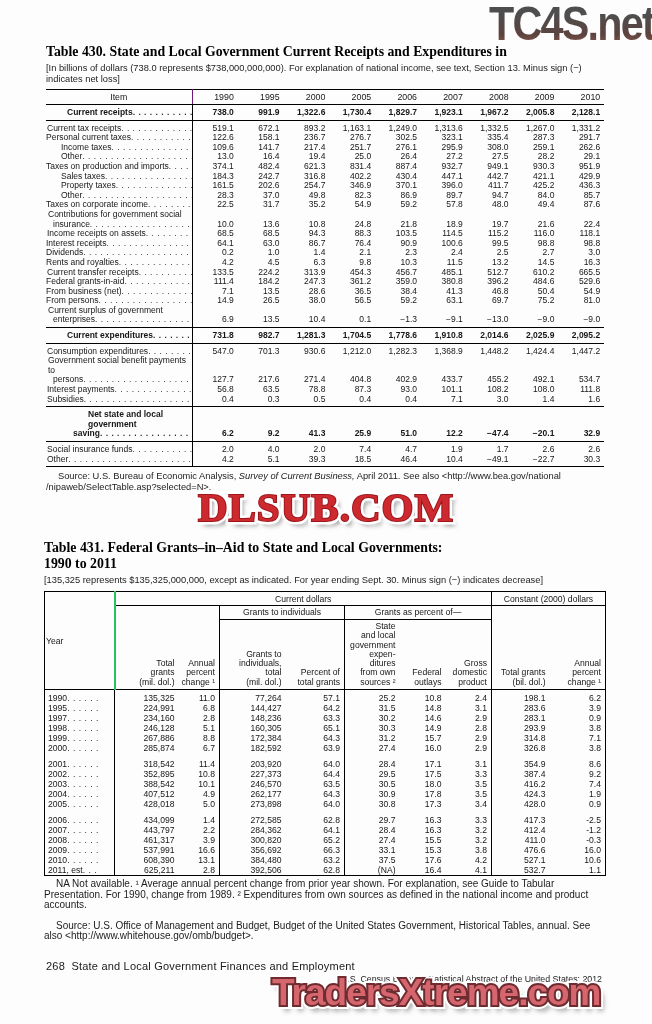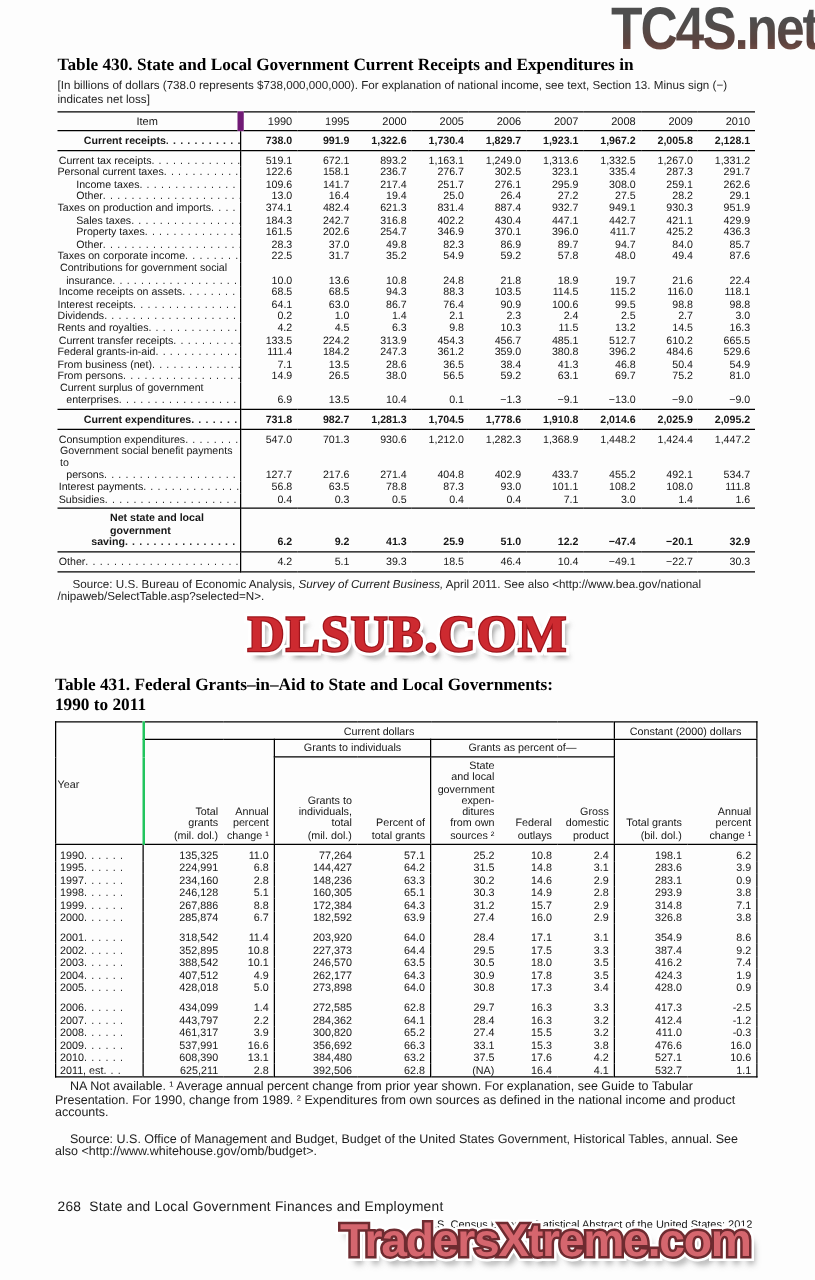--- a/index.html
+++ b/index.html
@@ -46,21 +46,21 @@
   .fn{font-size:10px;line-height:10.5px;margin-top:3px;text-indent:12px;color:#1c1c1c;}
   
   table{border-collapse:collapse;table-layout:fixed;}
   .t430{width:558px;margin-top:4px;font-size:8.5px;}
   .t430 col.c-lbl{width:146px;}
   .t430 col.c-yr{width:45.8px;}
   .t430 thead th{
     border-top:1.4px solid #000;border-bottom:1px solid #000;
     font-weight:normal;font-size:8.8px;padding:2px 0 2px;
   }
-  .t430 thead th.itemh{text-align:center;border-right:5px solid #701a75;}
+  .t430 thead th.itemh{text-align:center;border-right:1px solid #701a75;}
   .t430 thead th.yh{text-align:right;padding-right:4px;}
   .t430 td{line-height:9.6px;vertical-align:bottom;padding:0;}
   .t430 td.lbl{border-right:1px solid #000;overflow:hidden;}
   .t430 td.num{text-align:right;padding-right:4px;white-space:nowrap;}
   .t430 tr.b td{font-weight:bold;padding-top:2px;padding-bottom:2px;margin-top:11px;}
   .t430 tr.rb td{border-bottom:1px solid #000;padding-bottom:2px;}
   .t430 tr.rb + tr td{padding-top:3px;}
   .t430 tbody tr:first-child td{padding-top:3px;}
   .i0{padding-left:1px !important;}
   .i1{padding-left:8px !important;margin-left:36px;}
@@ -578,20 +578,37 @@
           <td class="num">6.2</td>
           <td class="num">9.2</td>
           <td class="num">41.3</td>
           <td class="num">25.9</td>
           <td class="num">51.0</td>
           <td class="num">12.2</td>
           <td class="num">−47.4</td>
           <td class="num">−20.1</td>
           <td class="num">32.9</td>
         </tr>
+        <tr>
+          <td class="lbl i0">
+            <div class="fl ">
+              <span class="ltext">Social insurance funds</span>
+              <span class="dots"></span>
+            </div>
+          </td>
+          <td class="num">2.0</td>
+          <td class="num">4.0</td>
+          <td class="num">2.0</td>
+          <td class="num">7.4</td>
+          <td class="num">4.7</td>
+          <td class="num">1.9</td>
+          <td class="num">1.7</td>
+          <td class="num">2.6</td>
+          <td class="num">2.6</td>
+        </tr>
         <tr class="rb">
           <td class="lbl i0">
             <div class="fl ">
               <span class="ltext">Other</span>
               <span class="dots"></span>
             </div>
           </td>
           <td class="num">4.2</td>
           <td class="num">5.1</td>
           <td class="num">39.3</td>
@@ -611,20 +628,21 @@
   <span class="l1">DLSUB.COM</span>
   <span class="l2">DLSUB.COM</span>
   <span class="l3">DLSUB.COM</span>
 </div>
 
 <div class="blk431">
   <div class="ttl">
     <div>Table 431. Federal Grants–in–Aid to State and Local Governments:</div>
     <div>1990 to 2011</div>
   </div>
+  <div class="bracket">[135,325 represents $135,325,000,000, except as indicated. For year ending Sept. 30. Minus sign (−) indicates decrease]</div>
   <table class="t431" id="t431">
     <colgroup>
         <col class="k1">
         <col class="k2">
         <col class="k3">
         <col class="k4">
         <col class="k5">
         <col class="k6">
         <col class="k7">
         <col class="k8">

